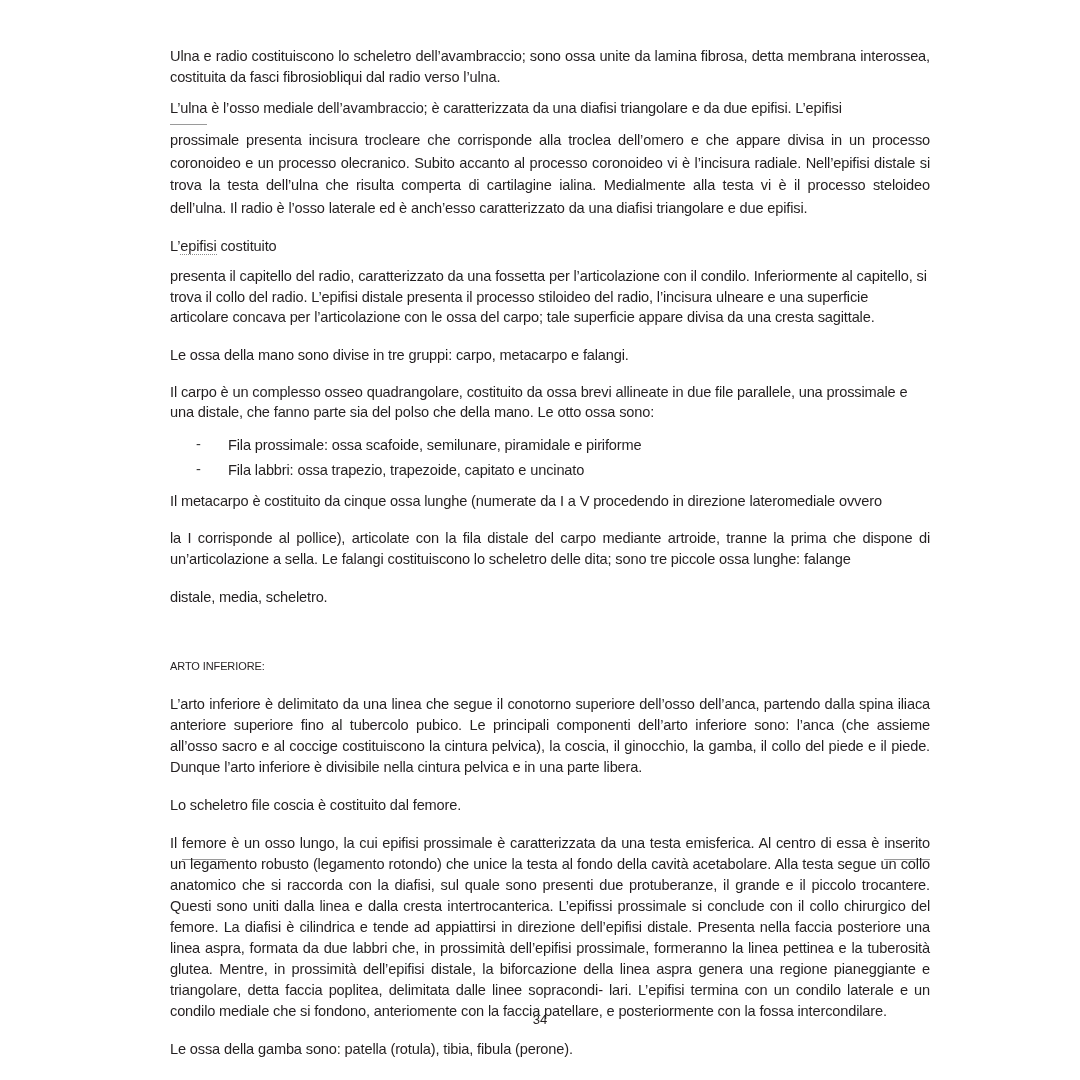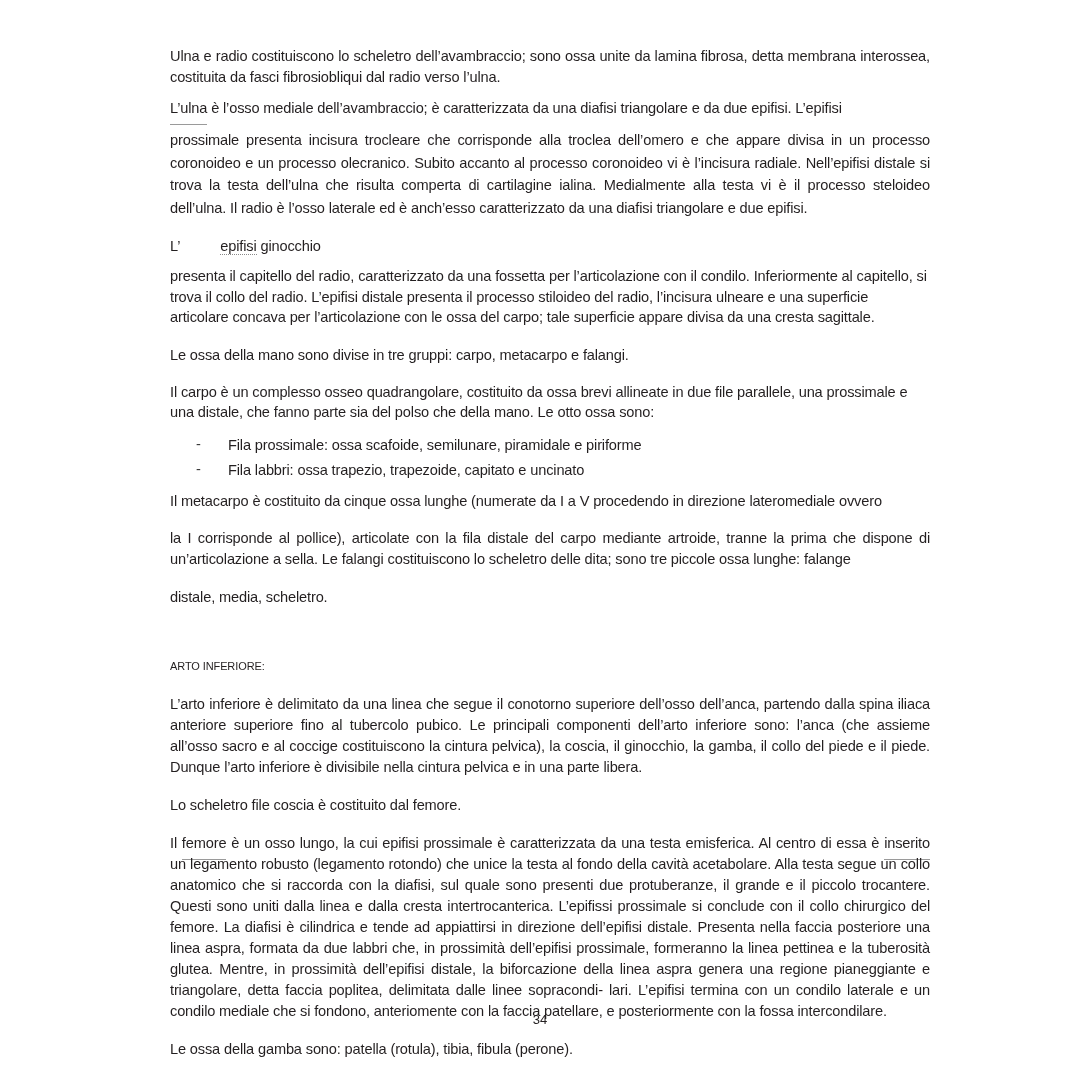--- a/index.html
+++ b/index.html
@@ -87,21 +87,20 @@
     text-align: left;
   }
 
   
   .mark-underline {
     border-bottom: 1px solid #9a9a9a;
     padding-bottom: 8px;
   }
   .mark-dotted {
     border-bottom: 1px dotted #8a8a8a;
-    margin-left: 40px;
   }
 
   #page-number {
     position: absolute;
     left: 0;
     top: 1012px;
     width: 1080px;
     text-align: center;
     font-size: 13px;
     color: #231f20;
@@ -116,21 +115,21 @@
   <div id="content">
 
     <p class="para">Ulna e radio costituiscono lo scheletro dell’avambraccio; sono ossa unite da lamina fibrosa, detta membrana interossea, costituita da fasci fibrosiobliqui dal radio verso l’ulna.</p>
 
     <p class="para ragged"><span class="mark-underline">L’ulna</span><span> è l’osso mediale dell’avambraccio; è caratterizzata da una diafisi triangolare e da due epifisi. L’epifisi</span></p>
 
     <p class="para loose">prossimale presenta incisura trocleare che corrisponde alla troclea dell’omero e che appare divisa in un processo coronoideo e un processo olecranico. Subito accanto al processo coronoideo vi è l’incisura radiale. Nell’epifisi distale si trova la testa dell’ulna che risulta comperta di cartilagine ialina. Medialmente alla testa vi è il processo steloideo dell’ulna. Il radio è l’osso laterale ed è anch’esso caratterizzato da una diafisi triangolare e due epifisi.</p>
 
     <div class="spacer-sm"></div>
 
-    <p class="para ragged tight"><span>L’</span><span class="mark-dotted">epifisi</span><span> ginocchio</span></p>
+    <p class="para ragged tight"><span>L’</span><span class="mark-dotted">epifisi</span><span> costituito</span></p>
 
     <p class="para ragged tight">presenta il capitello del radio, caratterizzato da una fossetta per l’articolazione con il condilo. Inferiormente al capitello, si trova il collo del radio. L’epifisi distale presenta il processo stiloideo del radio, l’incisura ulneare e una superficie articolare concava per l’articolazione con le ossa del carpo; tale superficie appare divisa da una cresta sagittale.</p>
 
     <div class="spacer-sm"></div>
 
     <p class="para ragged tight">Le ossa della mano sono divise in tre gruppi: carpo, metacarpo e falangi.</p>
 
     <div class="spacer-sm"></div>
 
     <p class="para ragged tight">Il carpo è un complesso osseo quadrangolare, costituito da ossa brevi allineate in due file parallele, una prossimale e una distale, che fanno parte sia del polso che della mano. Le otto ossa sono:</p>

